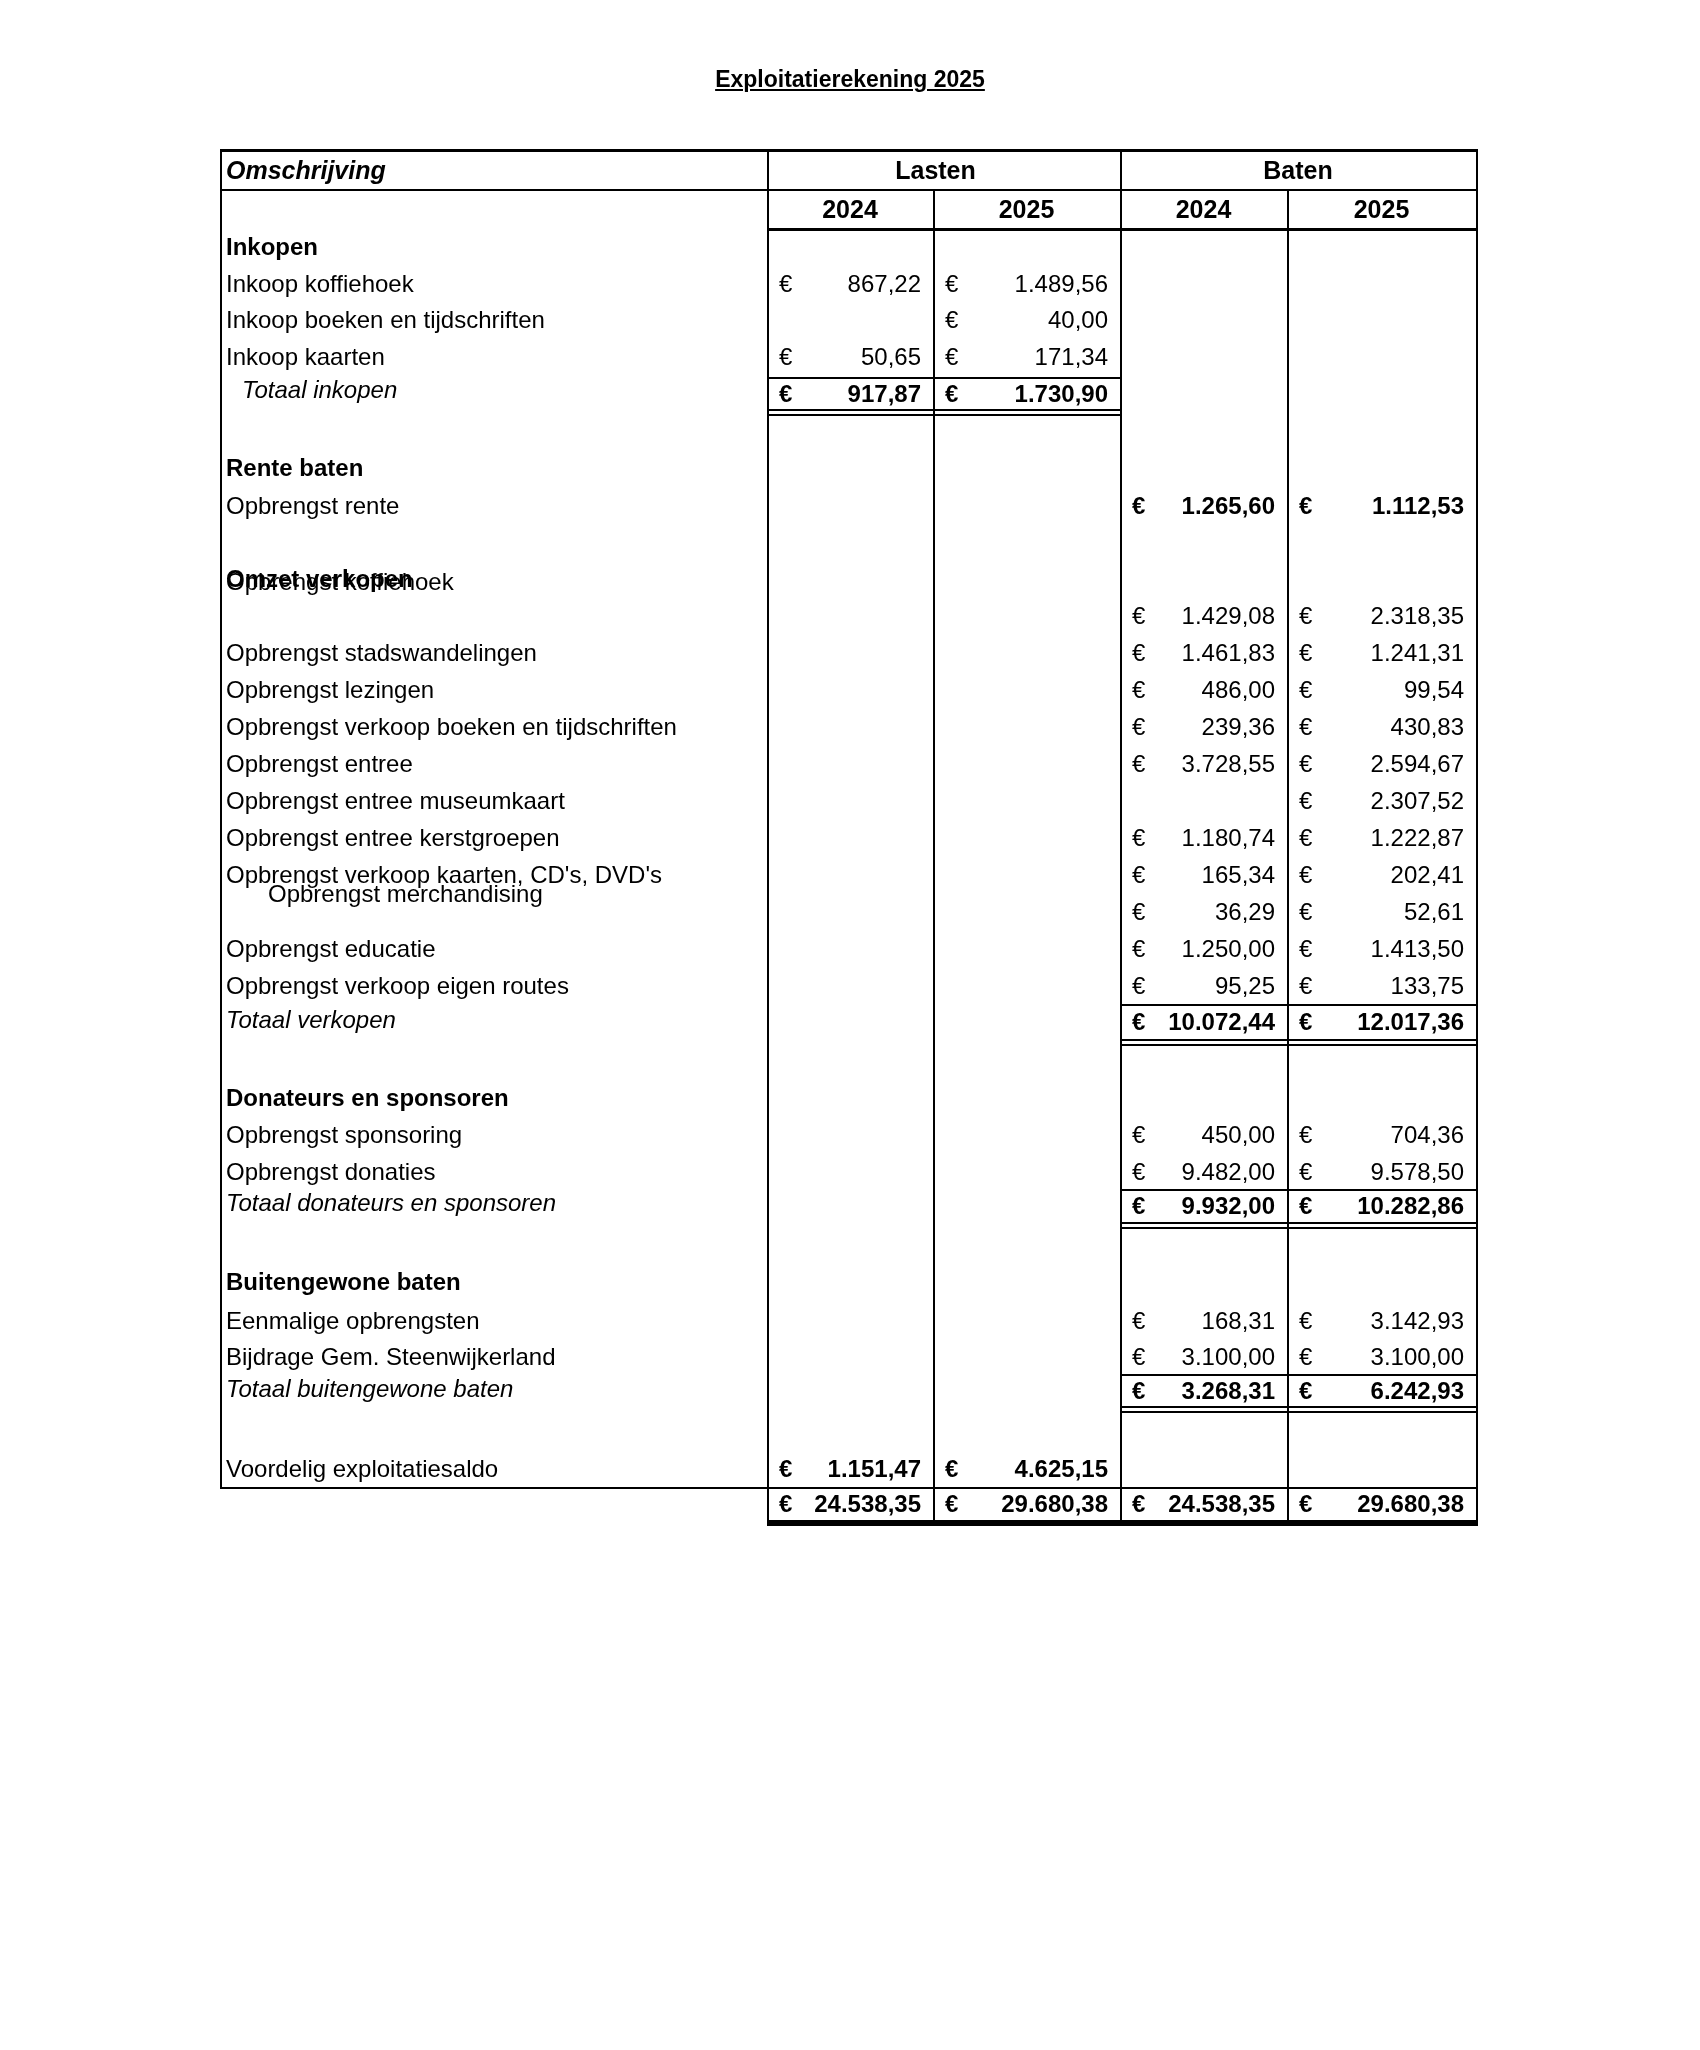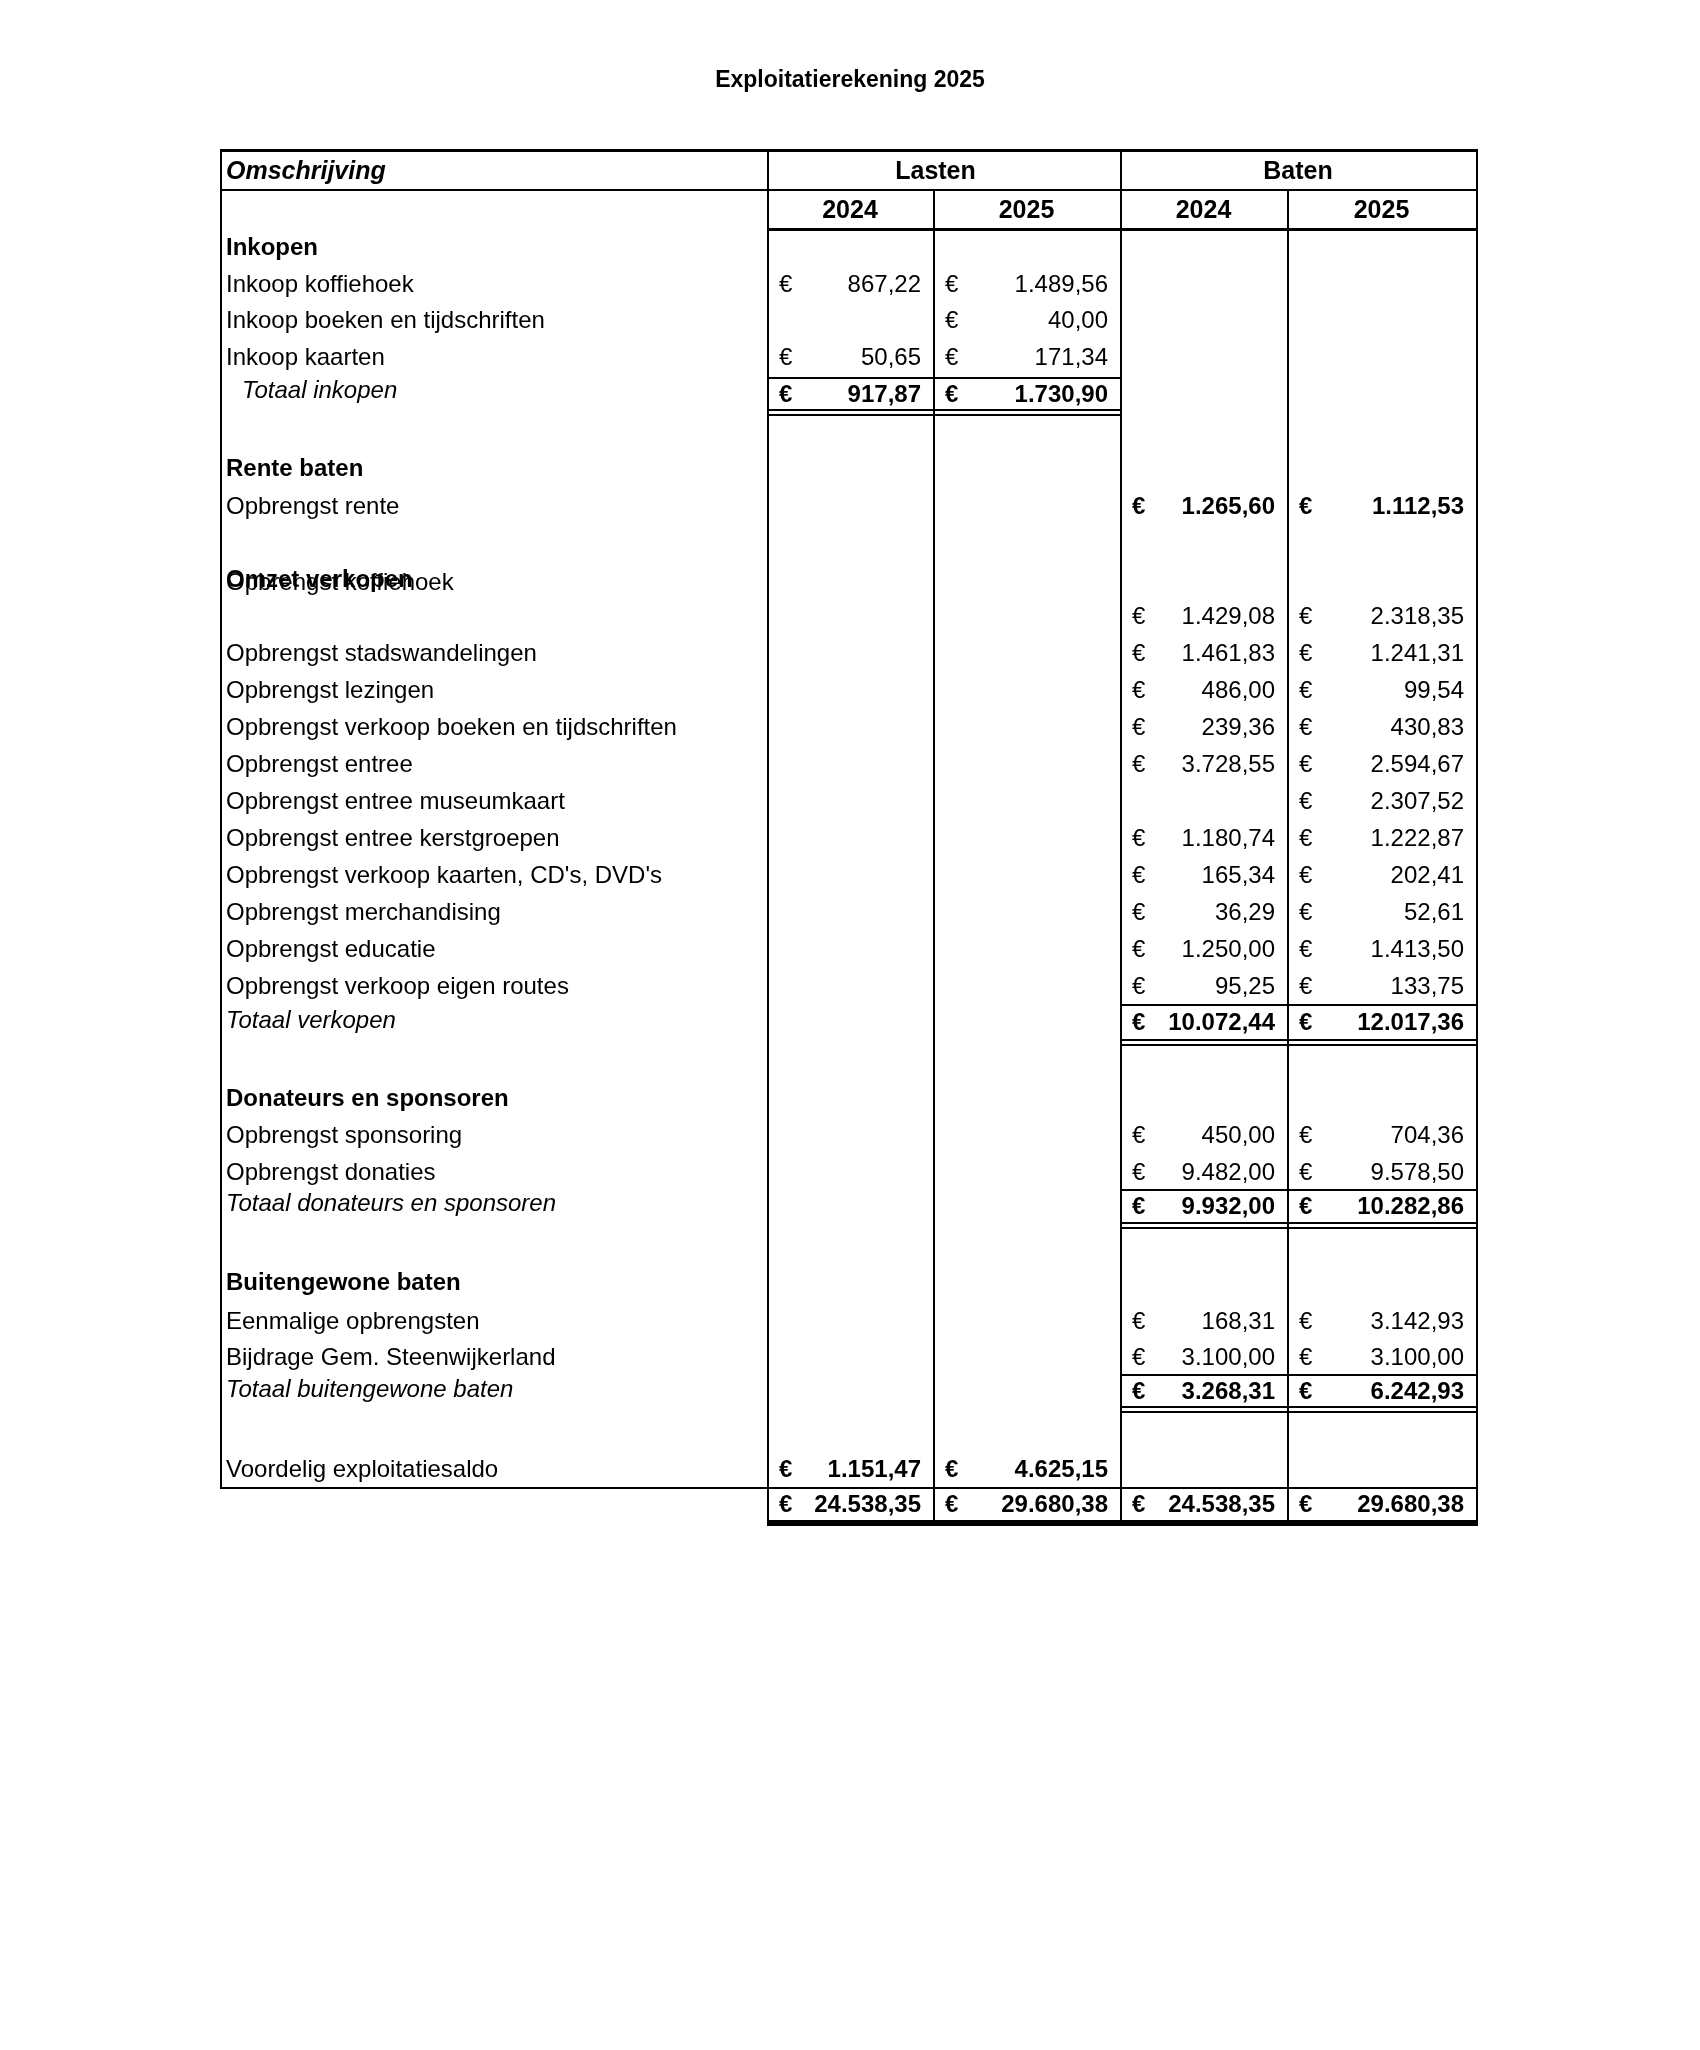--- a/index.html
+++ b/index.html
@@ -1,18 +1,18 @@
 <!DOCTYPE html>
 <html><head>
 <meta charset="utf-8">
 <style>
   html, body { margin:0; padding:0; background:#ffffff; }
   body { width:1700px; height:2050px; position:relative; overflow:hidden;
          font-family:"Liberation Sans", "DejaVu Sans", sans-serif; color:#000; }
-  .abs { position:absolute; }
+  .abs { position:absolute;text-decoration:underline; }
   .title { left:0; width:1700px; top:66px; text-align:center; font-weight:bold; font-size:23px; }
   .line { position:absolute; background:#000; }
   .hdr { position:absolute; font-weight:bold; font-size:25px; text-align:center; line-height:38px; }
   .lbl { position:absolute; left:226px; font-size:24px; line-height:30px; white-space:nowrap; }
   .lbl.b { font-weight:bold; }
   .lbl.i { font-style:italic; }
   .cell { position:absolute; height:30px; line-height:30px; font-size:24px; white-space:nowrap; }
   .cell .eur { position:absolute; left:12px; top:0; }
   .cell .amt { position:absolute; right:12px; top:0; }
   .cell.b { font-weight:bold; }
@@ -44,21 +44,21 @@
   <div class="lbl b" style="top:564px;">Omzet verkopen</div>
   <div id="omzet-labels">
       <div class="lbl" style="top: 567px;">Opbrengst koffiehoek</div>
       <div class="lbl" style="top: 638px;">Opbrengst stadswandelingen</div>
       <div class="lbl" style="top: 675px;">Opbrengst lezingen</div>
       <div class="lbl" style="top: 712px;">Opbrengst verkoop boeken en tijdschriften</div>
       <div class="lbl" style="top: 749px;">Opbrengst entree</div>
       <div class="lbl" style="top: 786px;">Opbrengst entree museumkaart</div>
       <div class="lbl" style="top: 823px;">Opbrengst entree kerstgroepen</div>
       <div class="lbl" style="top: 860px;">Opbrengst verkoop kaarten, CD's, DVD's</div>
-      <div class="lbl" style="top: 897px;">Opbrengst merchandising</div>
+      <div class="lbl" style="top: 879px; margin-left: 42px;">Opbrengst merchandising</div>
       <div class="lbl" style="top: 934px;">Opbrengst educatie</div>
       <div class="lbl" style="top: 971px;">Opbrengst verkoop eigen routes</div>
     </div>
   <div class="lbl i" style="top:1005px;">Totaal verkopen</div>
 
   <div class="lbl b" style="top:1083px;">Donateurs en sponsoren</div>
   <div class="lbl" style="top:1120px;">Opbrengst sponsoring</div>
   <div class="lbl" style="top:1157px;">Opbrengst donaties</div>
   <div class="lbl i" style="top:1188px;">Totaal donateurs en sponsoren</div>
 

